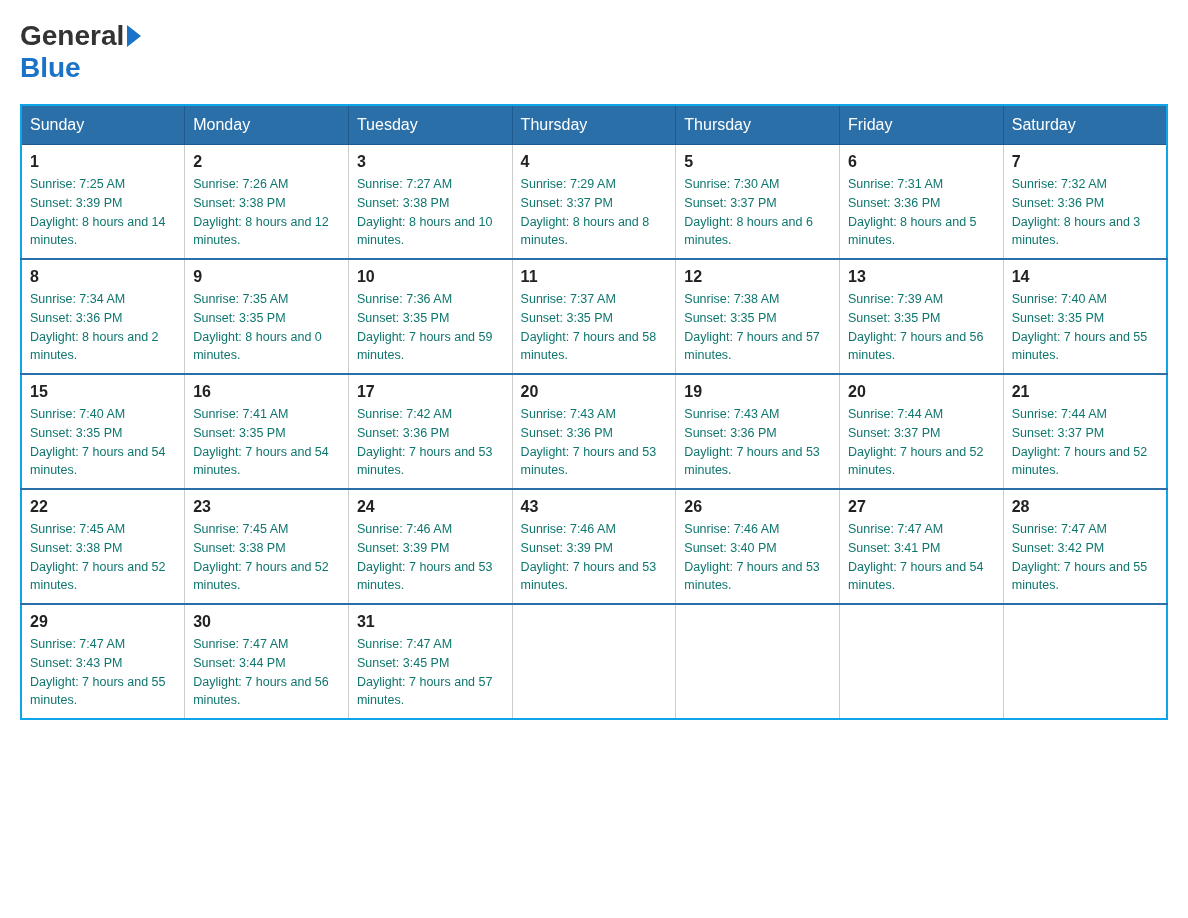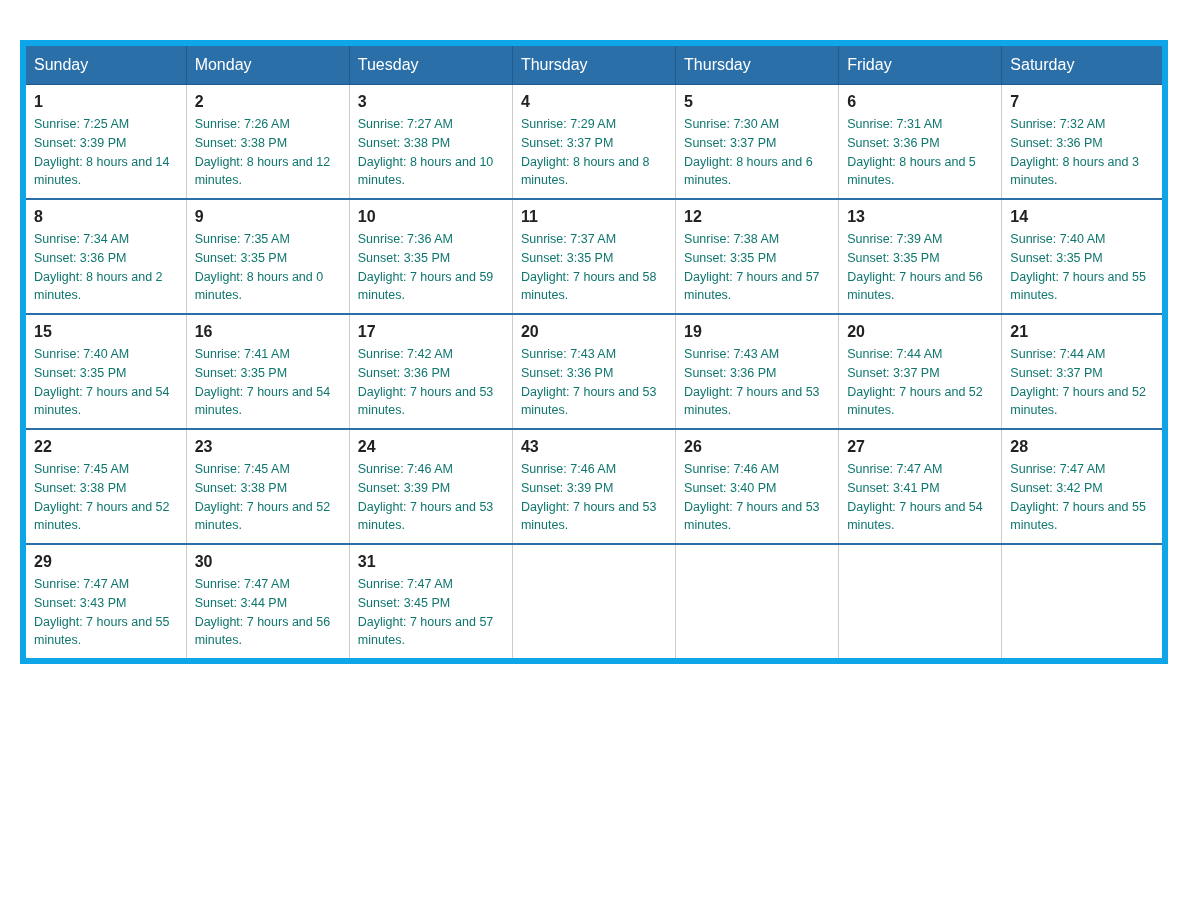--- a/index.html
+++ b/index.html
@@ -38,21 +38,21 @@
       line-height: 1.1;
     }
     .subtitle {
       font-size: 20px;
       color: #555;
       margin-top: 4px;
     }
     .calendar {
       width: 100%;
       border-collapse: collapse;
-      border: 6px solid #0ea5e9;
+      border: 2px solid #0ea5e9;
     }
     .calendar th {
       background-color: #2a6fa8;
       color: #fff;
       padding: 10px 8px;
       text-align: left;
       font-size: 16px;
       font-weight: normal;
       border: 1px solid #1e5a8e;
     }
@@ -103,20 +103,29 @@
       border-left: 14px solid #1a73c8;
       margin-left: 3px;
       position: relative;
       top: 0px;
     }
   </style>
 </head>
 <body>
 
 <div class="header">
+  <div class="logo-wrapper">
+    <div class="logo-line1">
+      <span class="logo-text-general">General</span>
+      <span class="triangle-right"></span>
+    </div>
+    <div class="logo-line2">
+      <span class="logo-text-blue">Blue</span>
+    </div>
+  </div>
 </div>
 
 <table class="calendar">
   <thead>
     <tr>
       <th>Sunday</th>
       <th>Monday</th>
       <th>Tuesday</th>
       <th>Thursday</th>
       <th>Thursday</th>

